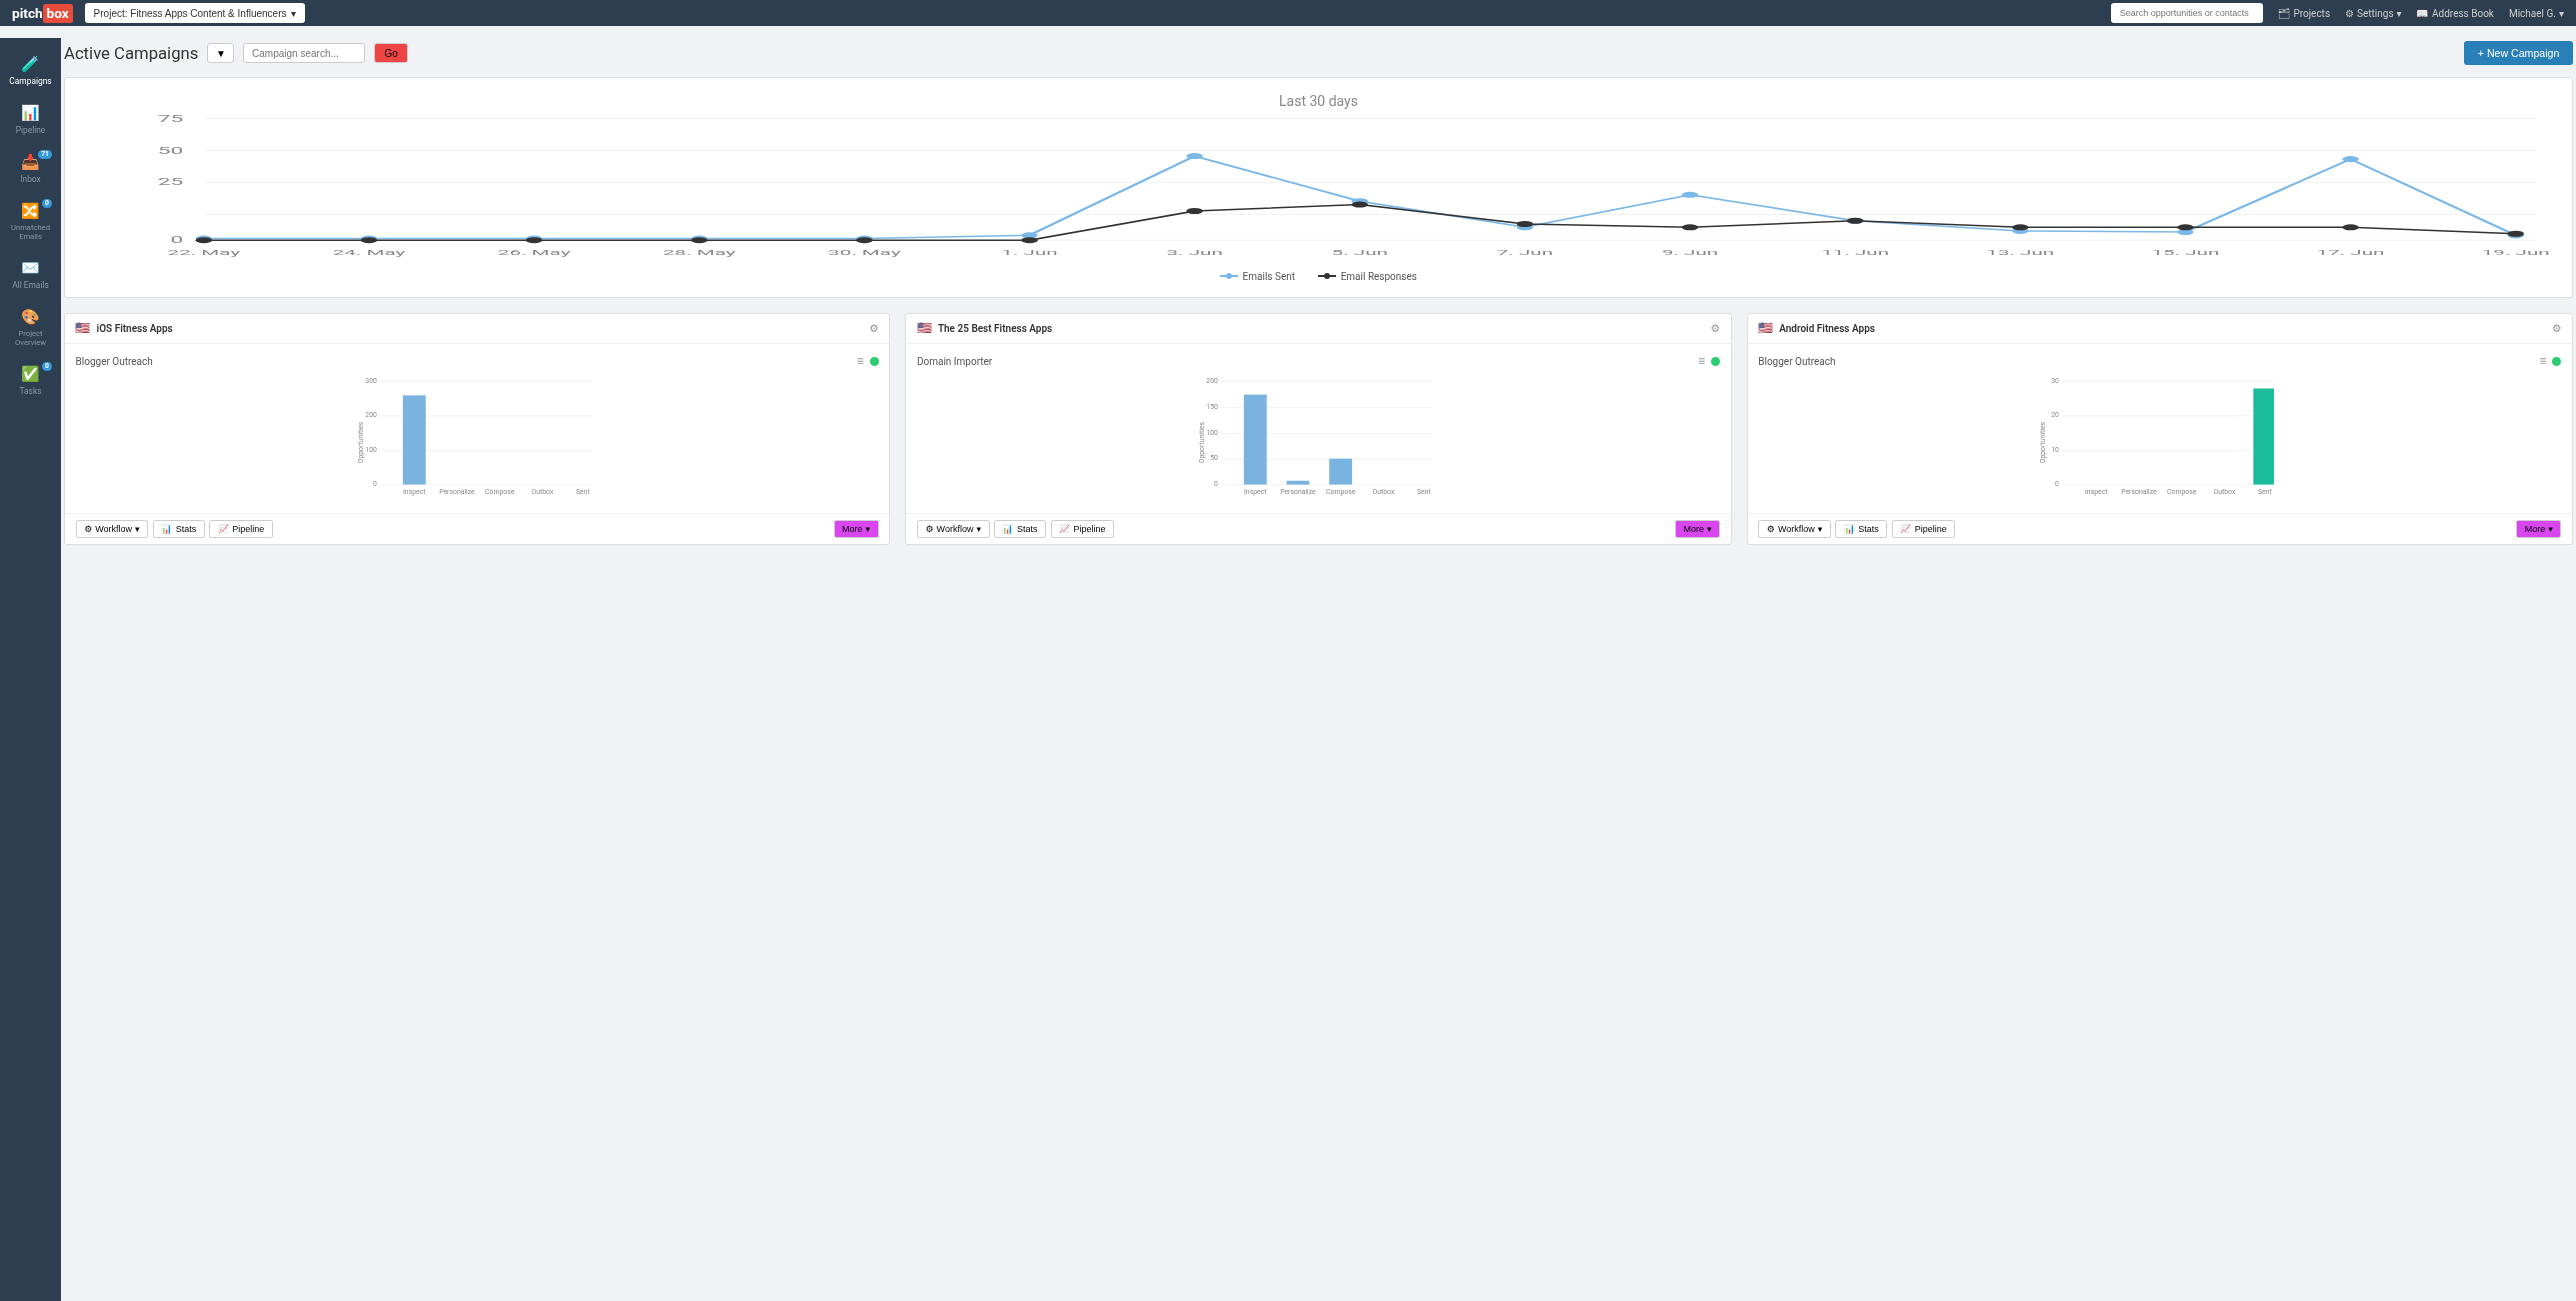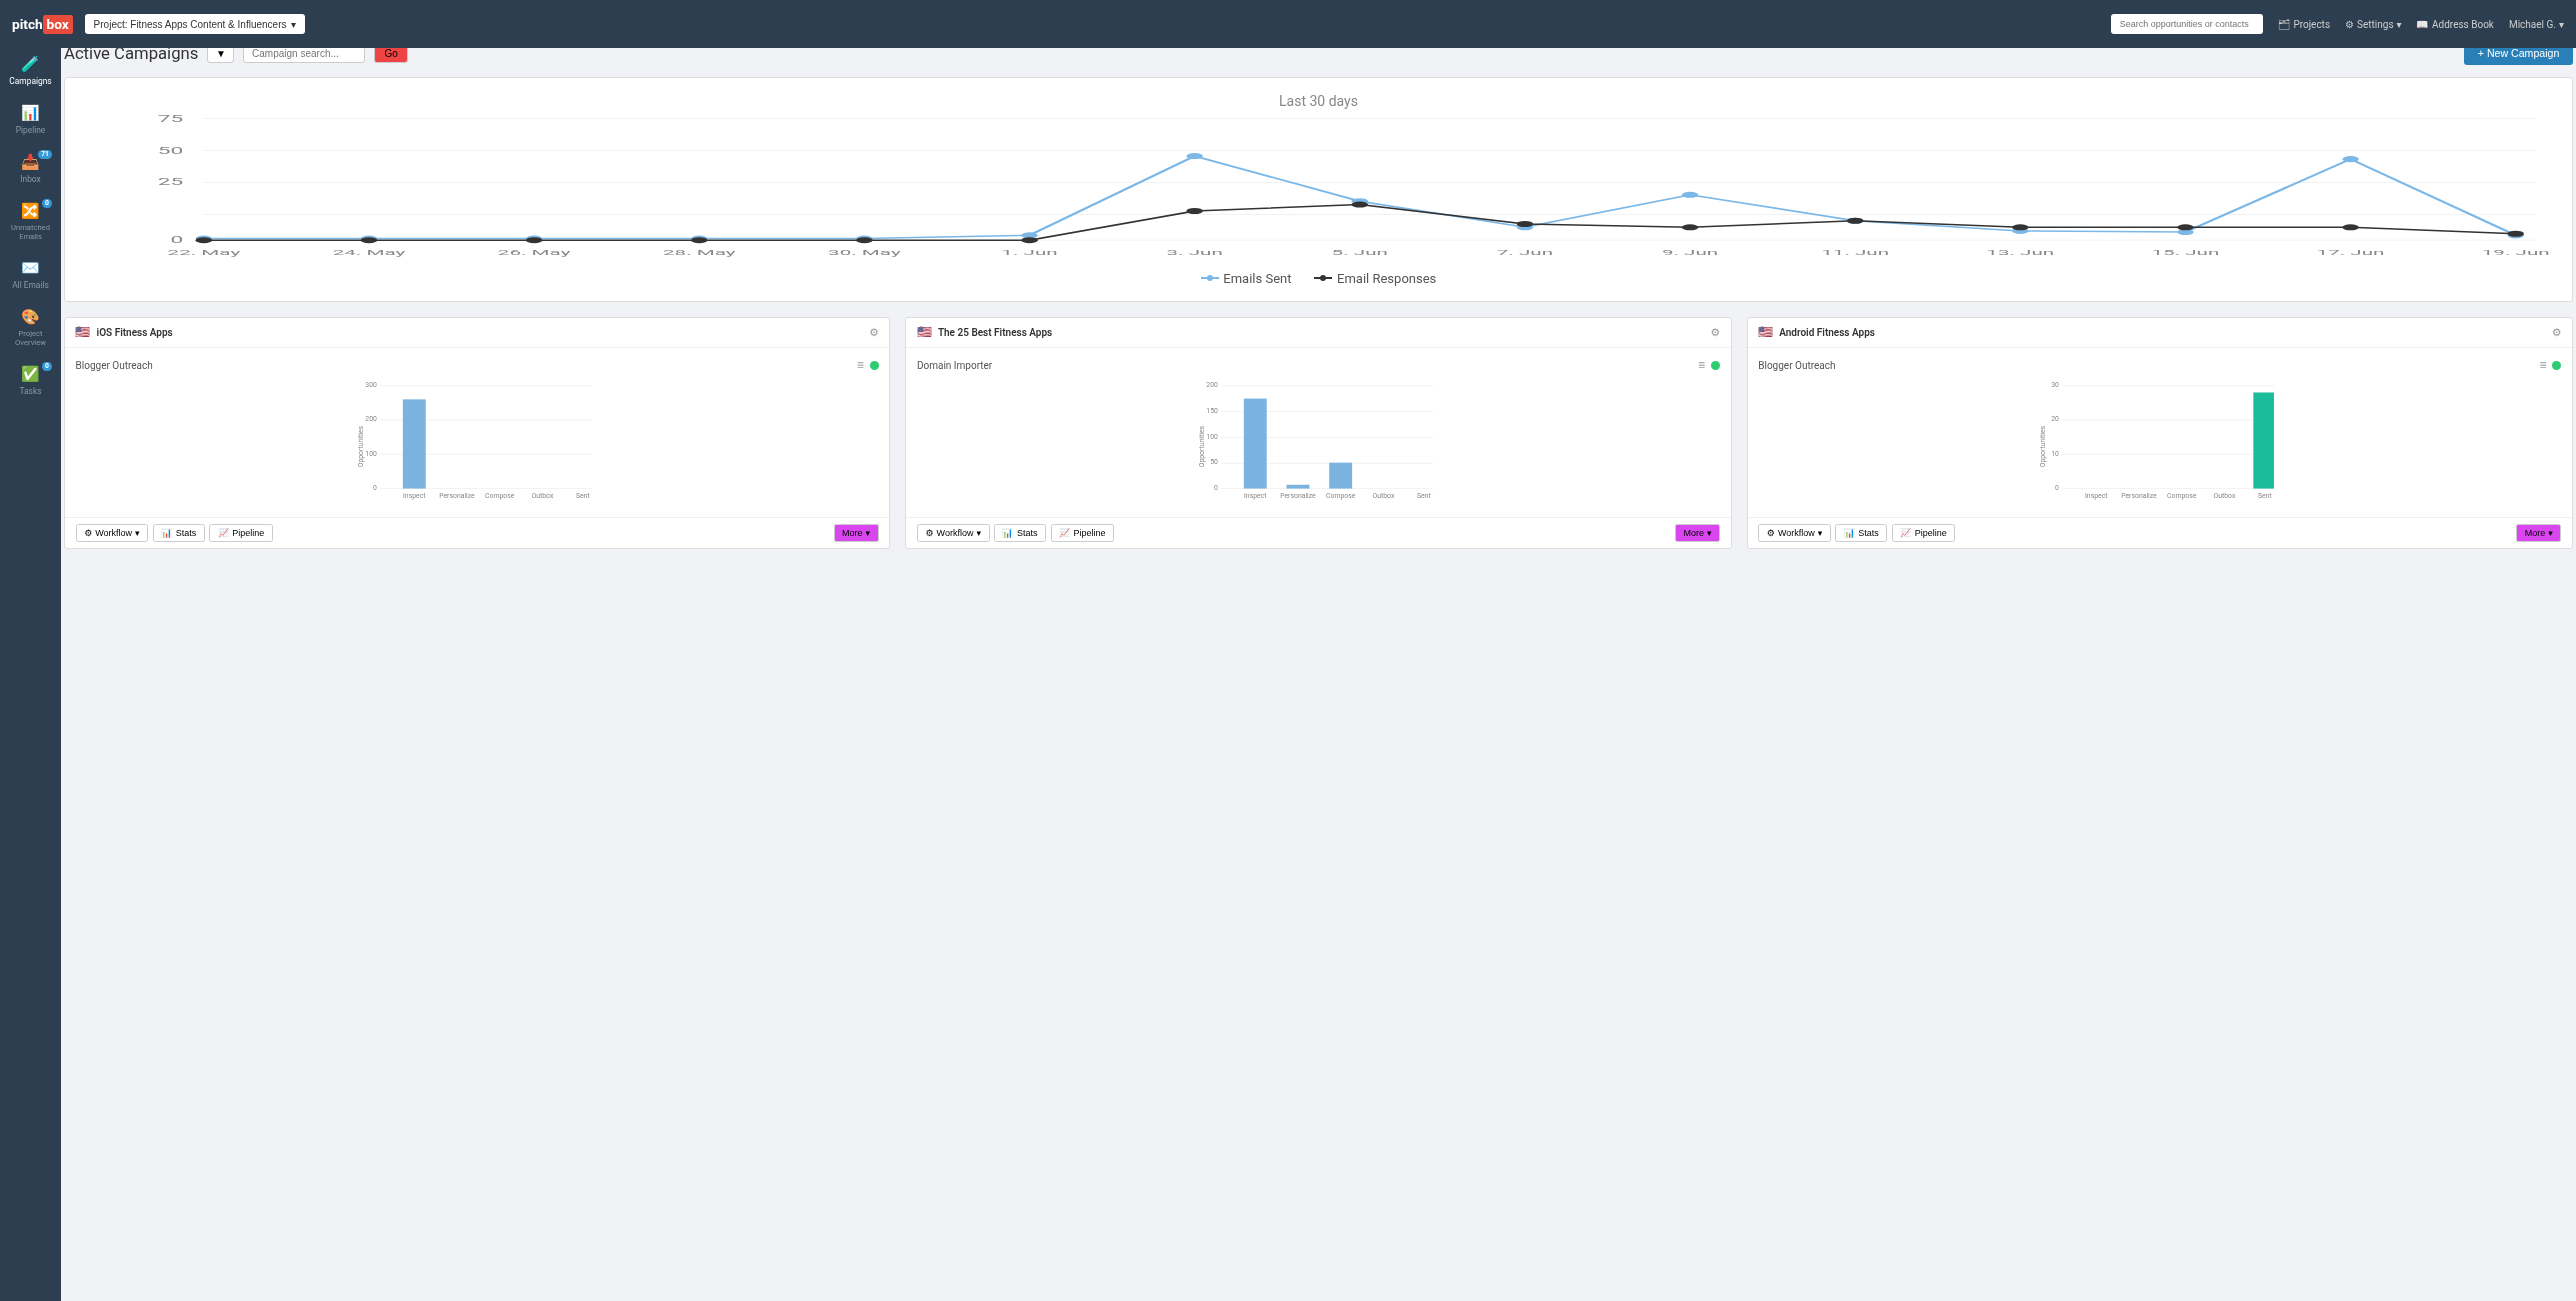--- a/index.html
+++ b/index.html
@@ -1,21 +1,21 @@
 <!DOCTYPE html>
 <html style="font-size:12px"><head>
   <meta charset="utf-8">
   <style>
     * { box-sizing: border-box; margin: 0; padding: 0; }
     body { font-family: -apple-system, BlinkMacSystemFont, 'Segoe UI', Roboto, sans-serif; background: #f0f2f5; }
 
     
     .top-nav {
       background: #2c3e50;
-      height: 48px;
+      height: 26px;
       display: flex;
       align-items: center;
       padding: 0 12px;
       gap: 12px;
       position: fixed;
       top: 0; left: 0; right: 0;
       z-index: 100;
     }
     .logo {
       display: flex;
@@ -179,21 +179,21 @@
     }
     .chart-svg-container {
       width: 100%;
       height: 152px;
     }
     .chart-legend {
       display: flex;
       justify-content: center;
       gap: 23px;
       margin-top: 7.6px;
-      font-size: 13px;
+      font-size: 10px;
       color: #555;
     }
     .legend-item {
       display: flex;
       align-items: center;
       gap: 4.6px;
     }
     .legend-line-blue {
       width: 18px;
       height: 1.5px;

